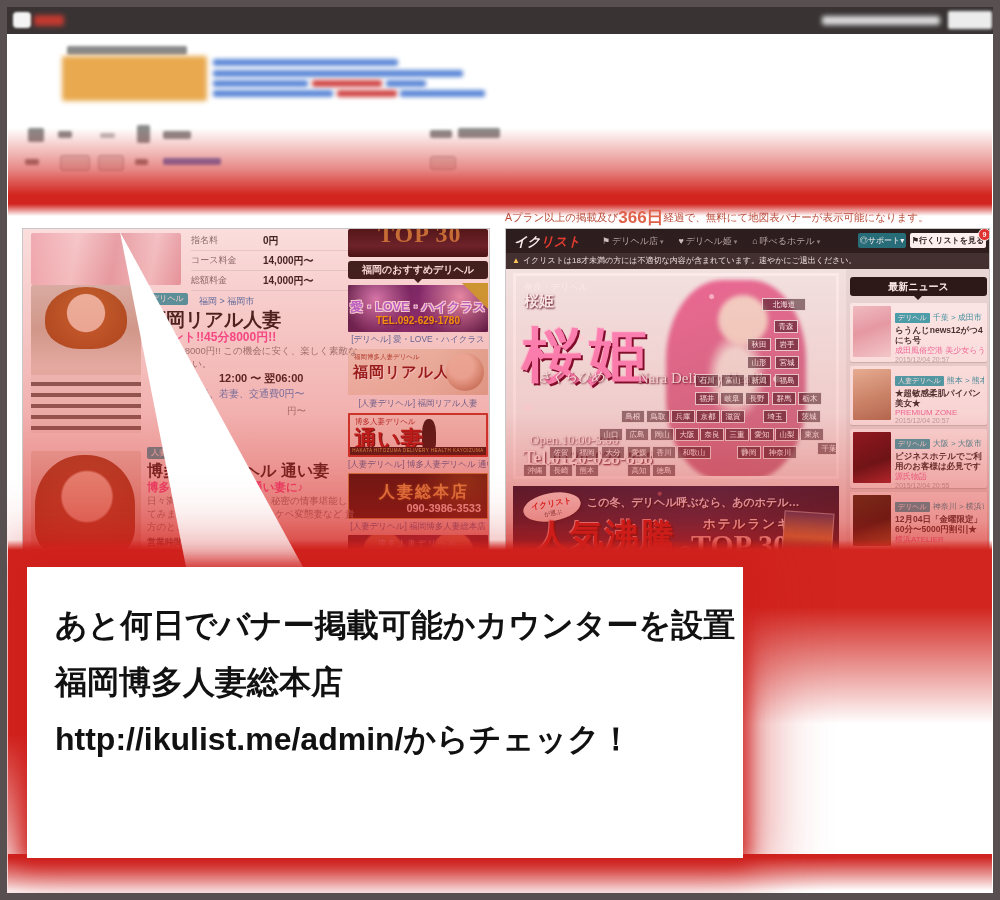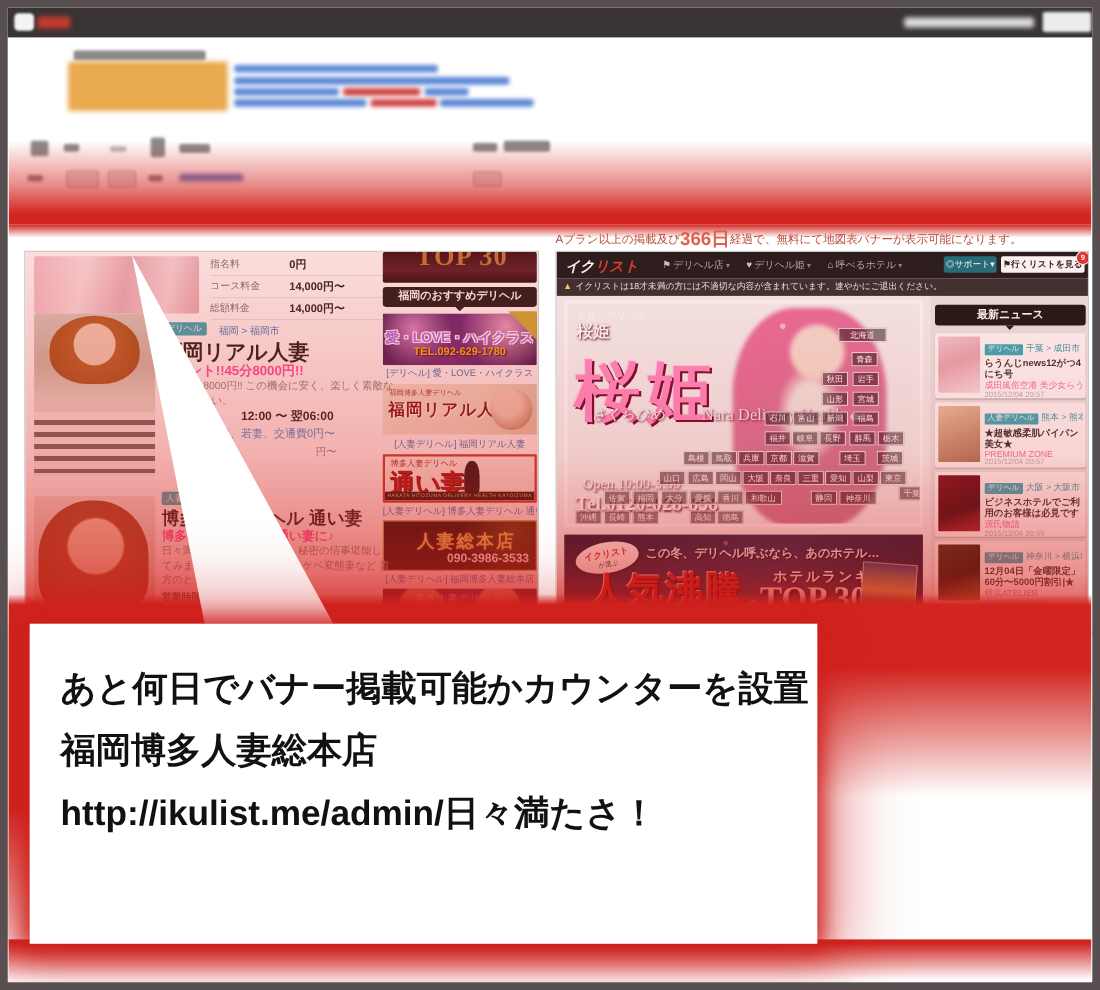--- a/index.html
+++ b/index.html
@@ -477,18 +477,18 @@
   <div class="abs" id="bandRight"></div>
   <div class="abs" id="bandLeft"></div>
   <div class="abs" id="bandBottom"></div>
 
   <div class="abs" id="wedge"></div>
 
   <div class="abs" id="msgbox">
     <div class="msg-wrap">
       <div class="msg-line">あと何日でバナー掲載可能かカウンターを設置</div>
       <div class="msg-line">福岡博多人妻総本店</div>
-      <div class="msg-line">http://ikulist.me/admin/日々満たさ！</div>
+      <div class="msg-line">http://ikulist.me/admin/からチェック！</div>
     </div>
   </div>
 
   <div class="abs" id="frame"></div>
 </div>
 
 </body></html>

